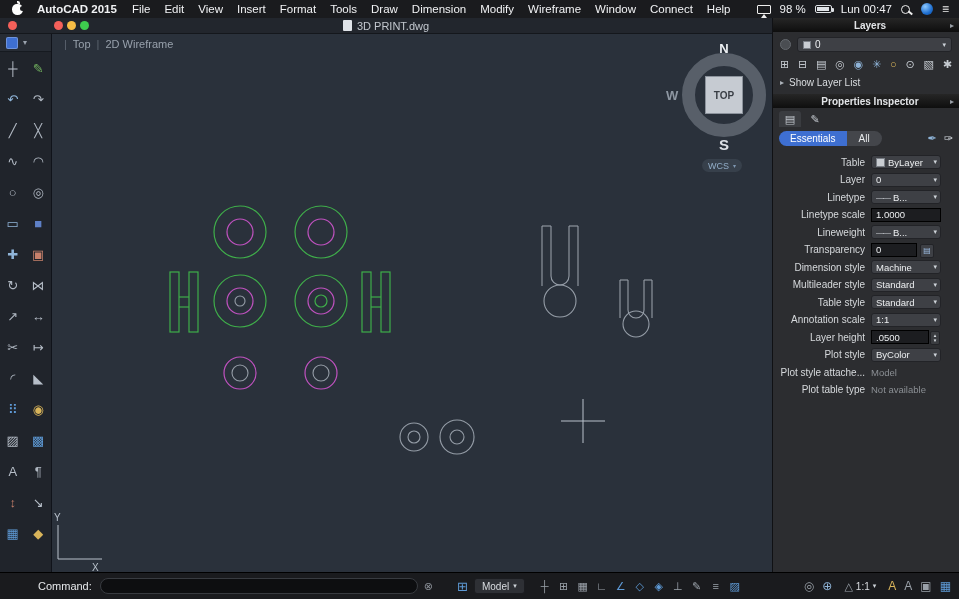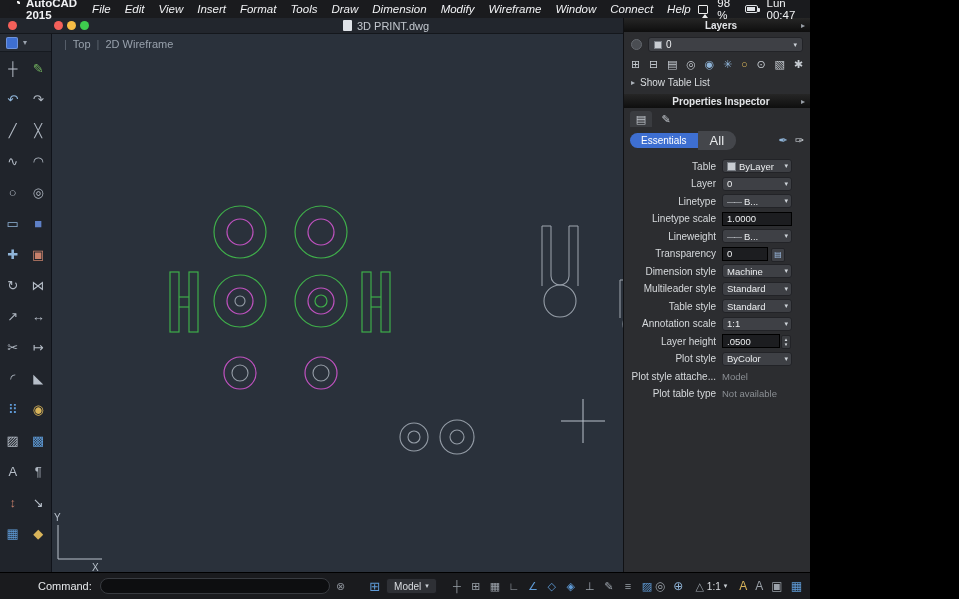--- a/index.html
+++ b/index.html
@@ -1,26 +1,26 @@
 <!DOCTYPE html>
 <html><head>
 <meta charset="utf-8">
 <style>
 *{margin:0;padding:0;box-sizing:border-box;}
 html,body{background:#000;}
 body{font-family:"Liberation Sans","DejaVu Sans",sans-serif;}
-.screen{position:relative;width:810px;height:599px;background:#2a313b;overflow:hidden;}
+.screen{position:relative;width:959px;height:599px;background:#2a313b;overflow:hidden;}
 
 
 .menubar{position:absolute;top:0;left:0;right:0;height:18px;background:#1a1b1e;display:flex;align-items:center;padding:0 6px;color:#f1f2f4;font-size:11.5px;z-index:30;}
 .apple{width:11px;height:11px;background:#fff;border-radius:45% 45% 48% 48%;position:relative;margin:0 6px;}
 .apple::after{content:"";position:absolute;right:-2px;top:2px;width:5px;height:5px;border-radius:50%;background:#1a1b1e;}
 .apple::before{content:"";position:absolute;left:5px;top:-3px;width:3px;height:3px;border-radius:0 70% 0 70%;background:#fff;}
 .menu-app{font-weight:bold;padding:0 8px;}
-.menu-item{padding:0 7px;white-space:nowrap;font-style:italic;}
+.menu-item{padding:0 7px;white-space:nowrap;}
 .menu-right{margin-left:auto;display:flex;align-items:center;gap:9px;padding-right:4px;}
 .icon-display{width:14px;height:9px;border:1px solid #eee;border-radius:1px;position:relative;}
 .icon-display::after{content:"";position:absolute;left:3px;top:5px;border:3px solid transparent;border-bottom:4px solid #eee;}
 .icon-battery{width:17px;height:8px;border:1px solid #dfe2e6;border-radius:2px;position:relative;}
 .icon-battery::before{content:"";position:absolute;inset:1px;right:2px;background:#dfe2e6;}
 .icon-battery::after{content:"";position:absolute;right:-3px;top:2px;width:2px;height:4px;background:#dfe2e6;border-radius:0 1px 1px 0;}
 .icon-search{width:9px;height:9px;border:1.5px solid #eee;border-radius:50%;position:relative;margin-right:2px;}
 .icon-search::after{content:"";position:absolute;width:5px;height:1.5px;background:#eee;right:-4px;bottom:-1px;transform:rotate(40deg);}
 .icon-globe{width:12px;height:12px;border-radius:50%;background:radial-gradient(circle at 35% 30%,#8cc8ff,#1f6fd0 60%,#0b4a9e);}
 .icon-list{font-size:12px;color:#eee;line-height:1;}
@@ -68,21 +68,21 @@
 .lay-icons{display:flex;justify-content:space-between;align-items:center;padding:5px 7px 0;}
 .lay-icons .tool-icon{width:auto;height:14px;font-size:11px;}
 .lay-dd{margin:6px 7px 0;}
 .show-list{display:flex;align-items:center;gap:5px;padding:6px 7px 6px;font-size:10px;color:#dadde0;}
 .tri{font-size:8px;color:#aeb4bb;}
 .ptabs{display:flex;gap:3px;padding:3px 6px 0;}
 .ptab{width:22px;height:16px;display:flex;align-items:center;justify-content:center;font-size:11px;color:#c2c7cd;border-radius:3px 3px 0 0;}
 .ptab.active{background:#3a3c40;}
 .seg-row{display:flex;align-items:center;gap:0;padding:4px 6px 3px;}
 .seg-ess{background:#3e6fd1;color:#fff;font-size:10px;padding:2px 11px;border-radius:9px 0 0 9px;}
-.seg-all{background:#44464b;color:#e8eaec;font-size:13px;padding:2px 12px;border-radius:0 9px 9px 0;}
+.seg-all{background:#44464b;color:#e8eaec;font-size:10px;padding:2px 12px;border-radius:0 9px 9px 0;}
 .seg-icons{margin-left:auto;display:flex;gap:7px;}
 .seg-icons .tool-icon{width:auto;height:14px;font-size:11px;color:#cdd2d8;}
 .props{display:flex;flex-direction:column;gap:1.5px;padding:5px 6px;}
 .prop-row{display:flex;align-items:center;height:16px;}
 .prop-label{width:92px;text-align:right;font-size:10px;color:#d6d9dc;padding-right:6px;white-space:nowrap;}
 .prop-value{width:70px;height:14px;font-size:9.5px;display:flex;align-items:center;position:relative;color:#eceef0;}
 .pv-text{overflow:hidden;white-space:nowrap;display:flex;align-items:center;}
 .pv-caret,.pv-side,.pv-stepper{display:none;}
 .prop-value.select,.prop-value.select-color,.prop-value.select-line{background:#3e4045;border:1px solid #222327;border-radius:3px;padding:0 3px 0 4px;}
 .select .pv-caret,.select-color .pv-caret,.select-line .pv-caret{display:block;margin-left:auto;font-size:7px;color:#cfd4da;}
@@ -349,21 +349,21 @@
   <span class="tool-icon" style="color: rgb(216, 180, 90);">○</span>
 
   <span class="tool-icon" style="color: rgb(198, 203, 209);">⊙</span>
 
   <span class="tool-icon" style="color: rgb(198, 203, 209);">▧</span>
 
   <span class="tool-icon" style="color: rgb(198, 203, 209);">✱</span>
 </div>
     <div class="show-list">
       <span class="tri">▸</span>
-      <span>Show Table List</span>
+      <span>Show Layer List</span>
     </div>
 
     <div class="phead">
       <span>Properties Inspector</span>
       <span class="ph-collapse">▸</span>
     </div>
     <div class="ptabs">
       <span class="ptab active">▤</span>
       <span class="ptab">✎</span>
     </div>

